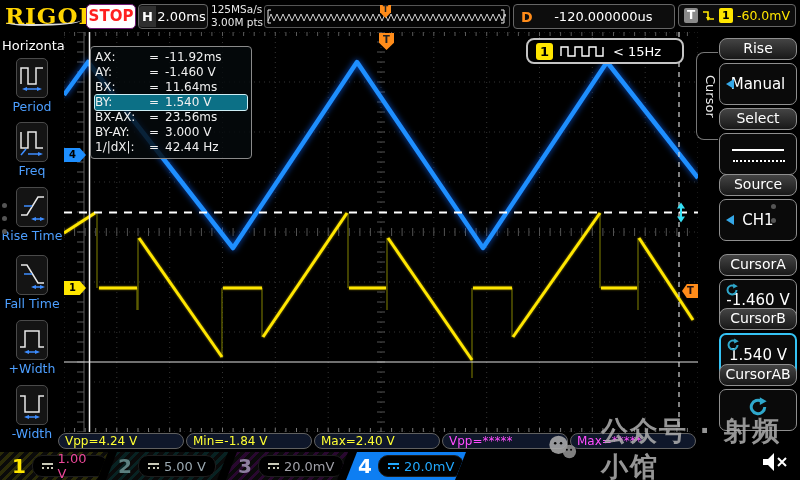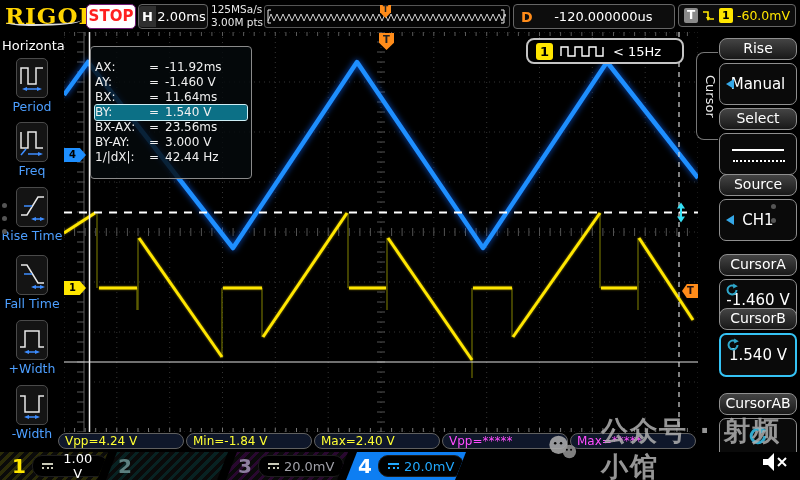--- a/index.html
+++ b/index.html
@@ -41,21 +41,21 @@
   #leftmenu{position:absolute;left:0;top:32px;width:64px;height:420px;background:#000;}
   #lmtitle{position:absolute;left:2px;top:6px;font-size:13px;color:#fff;}
   .lmitem{position:absolute;left:0;width:64px;text-align:center;cursor:default;}
   .lmicon{margin:0 auto;width:30px;height:38px;background:#141414;border:1px solid #4a4a4a;border-radius:5px;}
   .lmlabel{margin-top:1px;font-size:12.5px;color:#4d9fff;}
   .pagedot{position:absolute;left:2px;width:5px;height:5px;border-radius:50%;background:#555;}
 
   
   #grat{position:absolute;left:64px;top:32px;width:634px;height:400px;background:#000;overflow:hidden;border-right:1px solid #222;}
   #readout{position:absolute;left:26px;top:14px;width:152px;background:rgba(5,10,12,0.82);
-        border:1px solid #8a8a8a;border-radius:4px;padding:13px 4px;}
+        border:1px solid #8a8a8a;border-radius:4px;padding:3px 4px;}
   .rrow{display:flex;font-size:12px;line-height:15px;color:#f0f0f0;}
   .rrow .rl{width:54px;}
   .rrow .re{width:16px;}
   .rrow.hl{background:#0c7086;outline:1px solid #cdeef5;border-radius:2px;}
   #freqbadge{position:absolute;left:462px;top:6px;width:158px;height:26px;border:2px solid #c4c4c4;border-radius:8px;
         background:#000;display:flex;align-items:center;gap:7px;padding:0 8px;box-sizing:border-box;}
   #freqbadge .fb1{width:17px;height:17px;background:#ffe600;color:#000;font-weight:bold;font-size:13px;
         border-radius:3px;text-align:center;line-height:17px;}
   #freqbadge .fbv{color:#fff;font-size:13px;}
   .chmark{position:absolute;width:22px;height:14px;color:#000;font-size:10px;font-weight:bold;line-height:14px;
@@ -618,21 +618,21 @@
         <div class="sbgroup" style="top: 276px;">
           <div class="sbhead">CursorB</div>
           <div class="sbbox sel">
             <span class="knob"><svg width="14" height="14" viewBox="0 0 14 14">
                 <path d="M11.5,7 a4.5,4.5 0 1,1 -2,-3.8" fill="none" stroke="#2fa8cc" stroke-width="2"></path>
                 <polygon points="8.2,0.5 12.8,3.2 8.2,5.6" fill="#2fa8cc"></polygon>
               </svg></span>
             <span>1.540 V</span>
           </div>
         </div>
-        <div class="sbgroup" style="top: 361px;">
+        <div class="sbgroup" style="top: 332px;">
           <div class="sbhead">CursorAB</div>
           <div class="sbbox">
             <span style="transform:scale(1.5)"><svg width="14" height="14" viewBox="0 0 14 14">
                 <path d="M11.5,7 a4.5,4.5 0 1,1 -2,-3.8" fill="none" stroke="#2fa8cc" stroke-width="2"></path>
                 <polygon points="8.2,0.5 12.8,3.2 8.2,5.6" fill="#2fa8cc"></polygon>
               </svg></span>
           </div>
         </div>
       </div>
     <div id="sbdots">
@@ -650,25 +650,32 @@
     </div>
 
   <div id="chanbar">
       <div class="chslot" style="left: 0px; width: 108px; clip-path: polygon(0px 0px, 100% 0px, calc(100% - 11px) 100%, 0px 100%); background: repeating-linear-gradient(135deg, rgba(160, 160, 0, 0.22) 0px, rgba(160, 160, 0, 0.22) 3px, rgba(0, 0, 0, 0) 3px, rgba(0, 0, 0, 0) 7px) rgb(10, 10, 10);">
         <span class="chnum" style="color: rgb(255, 230, 0);">1</span>
         <span class="chbox">
           <span class="coup" style="color:#c9c9b8">
             <i class="c1"></i>
             <i class="c2"></i>
           </span>
-          <span class="chscale" style="color: #ffffff; text-align: center;">1.00 V</span>
+          <span class="chscale" style="color: #ec4899;">1.00 V</span>
         </span>
       </div>
       <div class="chslot" style="left: 106px; width: 122px; clip-path: polygon(11px 0px, 100% 0px, calc(100% - 11px) 100%, 0px 100%); background: repeating-linear-gradient(135deg, rgba(0, 130, 130, 0.2) 0px, rgba(0, 130, 130, 0.2) 3px, rgba(0, 0, 0, 0) 3px, rgba(0, 0, 0, 0) 7px) rgb(10, 10, 10);">
         <span class="chnum" style="color: rgb(93, 128, 128);">2</span>
+        <span class="chbox">
+          <span class="coup" style="color:#c9c9b8">
+            <i class="c1"></i>
+            <i class="c2"></i>
+          </span>
+          <span class="chscale" style="color: rgb(154, 168, 176);">5.00 V</span>
+        </span>
       </div>
       <div class="chslot" style="left: 226px; width: 122px; clip-path: polygon(11px 0px, 100% 0px, calc(100% - 11px) 100%, 0px 100%); background: repeating-linear-gradient(135deg, rgba(150, 0, 180, 0.22) 0px, rgba(150, 0, 180, 0.22) 3px, rgba(0, 0, 0, 0) 3px, rgba(0, 0, 0, 0) 7px) rgb(10, 10, 10);">
         <span class="chnum" style="color: rgb(141, 127, 159);">3</span>
         <span class="chbox">
           <span class="coup" style="color:#c9c9b8">
             <i class="c1"></i>
             <i class="c2"></i>
           </span>
           <span class="chscale" style="color: rgb(160, 160, 168);">20.0mV</span>
         </span>

